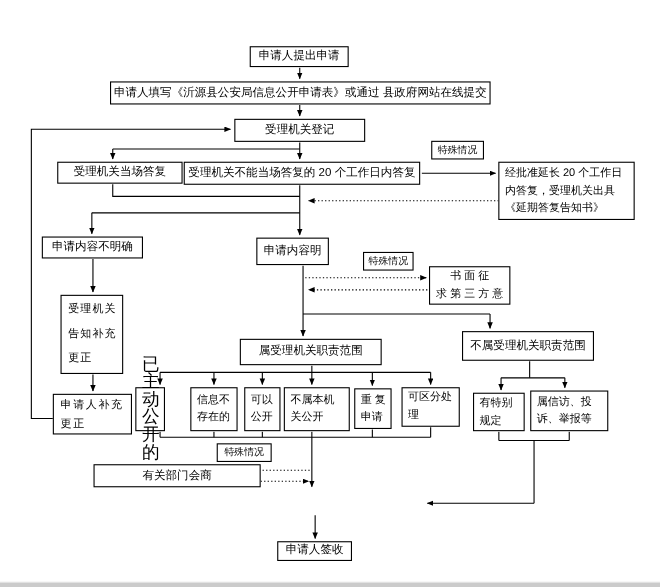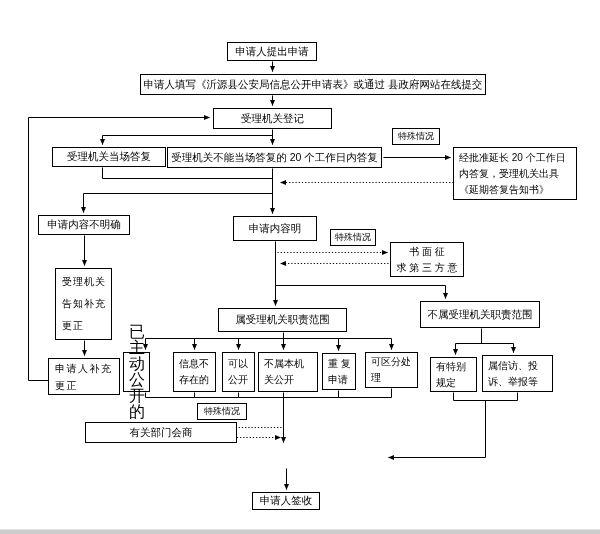--- a/index.html
+++ b/index.html
@@ -69,30 +69,30 @@
     <g stroke="#000" stroke-width="1" fill="none" stroke-dasharray="1.2,2" transform="translate(0.5,0.5)">
       <path d="M453,182 H280" marker-end="url(#ar)"></path>
       <path d="M277,252 H387" marker-end="url(#ar)"></path>
       <path d="M388,263 H280" marker-end="url(#ar)"></path>
       <path d="M281,427 H216" marker-end="url(#ar)"></path>
       <path d="M214,437 H280" marker-end="url(#ar)"></path>
     </g>
   </svg>
 
   <div class="node" style="left:227px;top:42px;width:90px;height:19px;">申请人提出申请</div>
-  <div class="node" style="left:100px;top:74px;width:346px;height:21px;margin-left:40px;">申请人填写《沂源县公安局信息公开申请表》或通过 县政府网站在线提交</div>
+  <div class="node" style="left:100px;top:74px;width:346px;height:21px;">申请人填写《沂源县公安局信息公开申请表》或通过 县政府网站在线提交</div>
   <div class="node" style="left:213px;top:108px;width:119px;height:21px;">受理机关登记</div>
   <div class="node" style="left:52px;top:147px;width:114px;height:20px;">受理机关当场答复</div>
   <div class="node" style="left:167px;top:147px;width:215px;height:21px;">受理机关不能当场答复的 20 个工作日内答复</div>
   <div class="node small" style="left:392px;top:128px;width:48px;height:17px;">特殊情况</div>
   <div class="node left" style="left:453px;top:147px;width:124px;height:53px;padding-left:5px;line-height:16px;font-size:10px;">经批准延长 20 个工作日
 内答复，受理机关出具
 《延期答复告知书》</div>
   <div class="node" style="left:38px;top:215px;width:92px;height:20px;">申请内容不明确</div>
-  <div class="node" style="left:233px;top:216px;width:84px;height:25px;text-align:right;">申请内容明</div>
+  <div class="node" style="left:233px;top:216px;width:66px;height:25px;text-align:right;">申请内容明</div>
   <div class="node small" style="left:330px;top:229px;width:46px;height:17px;">特殊情况</div>
   <div class="node" style="left:390px;top:242px;width:74px;height:35px;line-height:16px;font-size:10px;">书 面 征
 求 第 三 方 意</div>
   <div class="node left" style="left:55px;top:268px;width:57px;height:72px;padding-left:6px;line-height:22px;letter-spacing:1px;font-size:10px;">受理机关
 告知补充
 更正</div>
   <div class="node left" style="left:48px;top:358px;width:72px;height:37px;padding-left:6px;line-height:17px;letter-spacing:1.5px;font-size:10px;">申请人补充
 更正</div>
   <div class="node" style="left:218px;top:308px;width:129px;height:24px;">属受理机关职责范围</div>
   <div class="node left" style="left:123px;top:352px;width:27px;height:40px;padding-left:5px;line-height:16px;font-size:16px;">已主动

